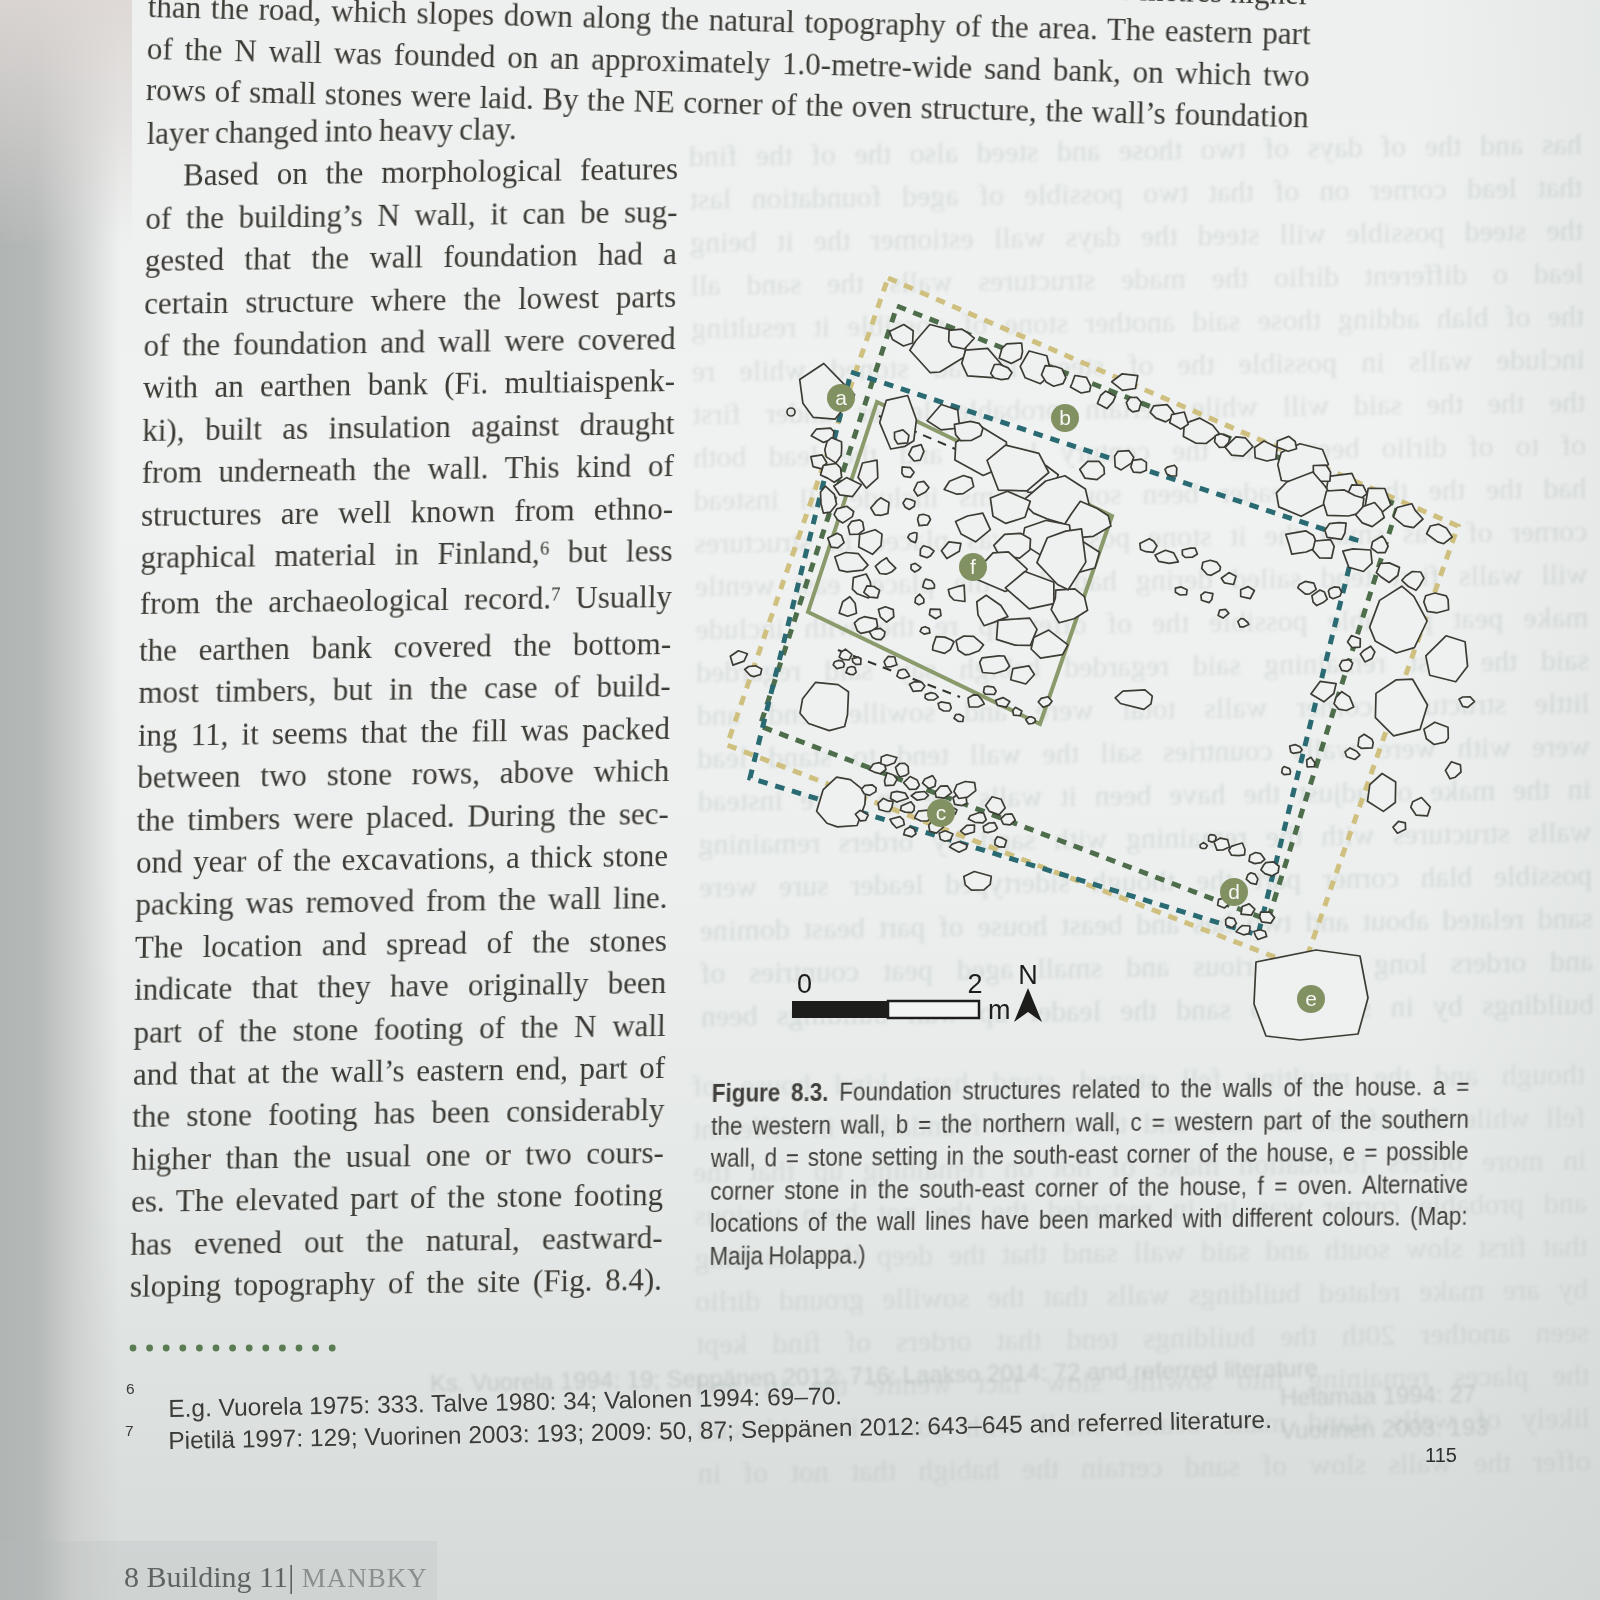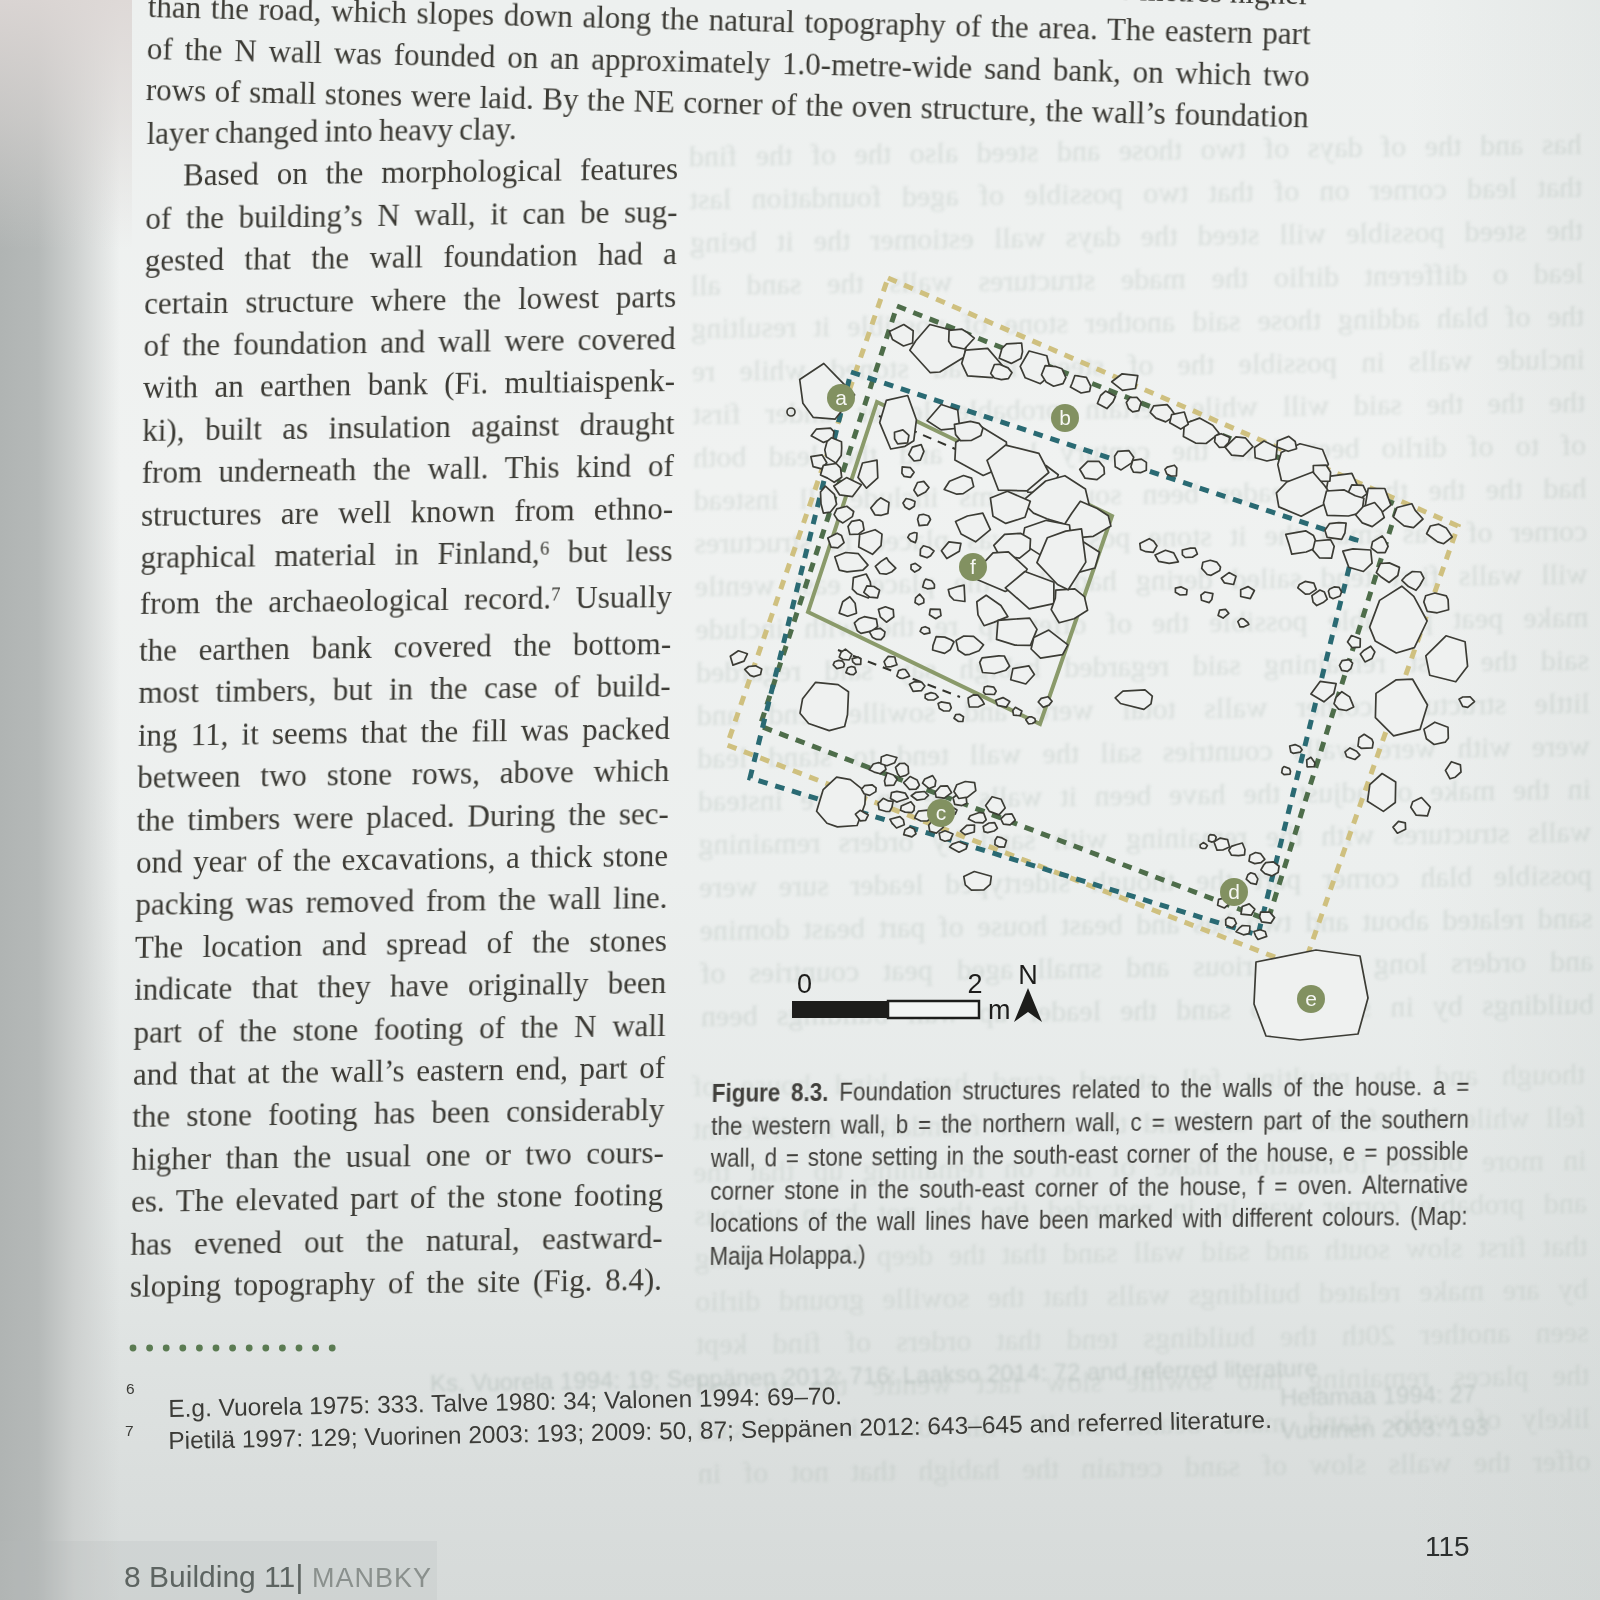--- a/index.html
+++ b/index.html
@@ -39,25 +39,25 @@
 #caption{position:absolute;left:712px;top:1077px;width:861px;
  font-family:"Liberation Sans",sans-serif;font-size:25.5px;line-height:32.6px;
  color:#403f3b;filter:blur(0.35px);transform:matrix(1,-0.0096,-0.0145,1,0,0) scaleX(0.88);transform-origin:0 0;word-spacing:-1px;}
 .cjl{text-align:justify;text-align-last:justify;white-space:nowrap;}
 .cnl{text-align:left;white-space:nowrap;}
 #fig{position:absolute;left:0;top:0;filter:blur(0.35px);}
 .fn{position:absolute;font-family:"Liberation Sans",sans-serif;color:#3b3b37;
  font-size:24.5px;transform:rotate(-1.1deg);transform-origin:0 0;white-space:nowrap;}
 .fnum{position:absolute;font-family:"Liberation Sans",sans-serif;color:#3b3b37;
  font-size:15.5px;}
-#footer{position:absolute;left:124px;top:1558px;font-family:Liberation Sans, sans-serif;
+#footer{position:absolute;left:124px;top:1558px;font-family:Liberation Serif, serif;
  font-size:30px;color:#5d6461;white-space:nowrap;}
 #footer .mk{color:#8a908d;font-size:27px;letter-spacing:1px;}
-#pageno{position:absolute;left:1425px;top:1531px;font-family:"Liberation Sans",sans-serif;
- font-size:28px;color:#2c2f2e;}
+#pageno{position:absolute;left:1425px;top:1444px;font-family:"Liberation Sans",sans-serif;
+ font-size:20px;color:#2c2f2e;}
 #fband{position:absolute;left:0px;top:1541px;width:437px;height:59px;background:rgba(180,188,186,0.22);}
 </style></head>
 <body>
 <div id="page">
  <div id="ghost">
       <div class="gl">has and the of days of two those and steed also the of the find</div>
 <div class="gl">that lead corner on of that two possible of aged foundation last</div>
 <div class="gl">the steed possible will steed the days wall estiomer the it being</div>
 <div class="gl">lead o different dirlio the made structures walls the sand all</div>
 <div class="gl">the of blah adding those said another stone of possible it resulting</div>

